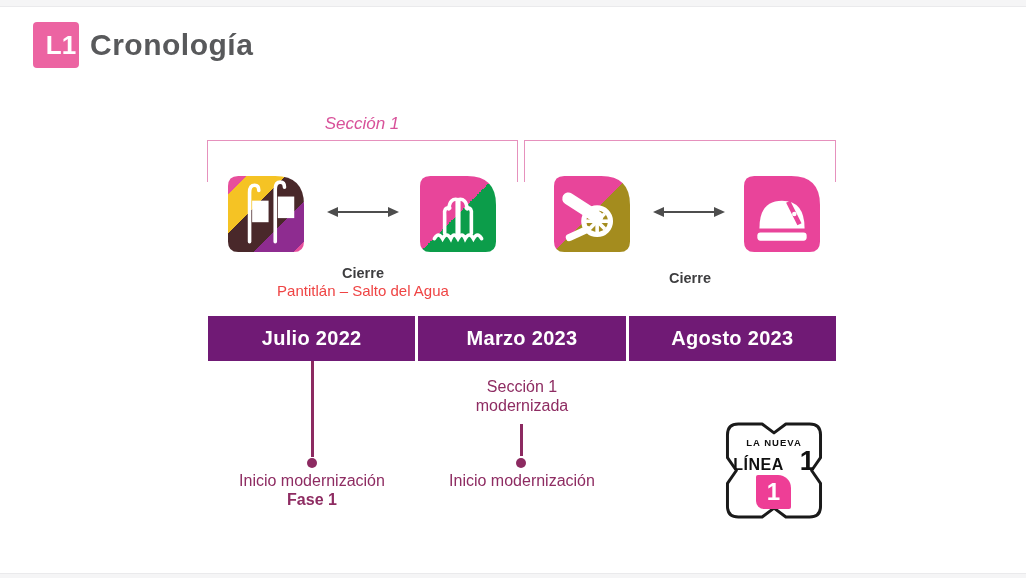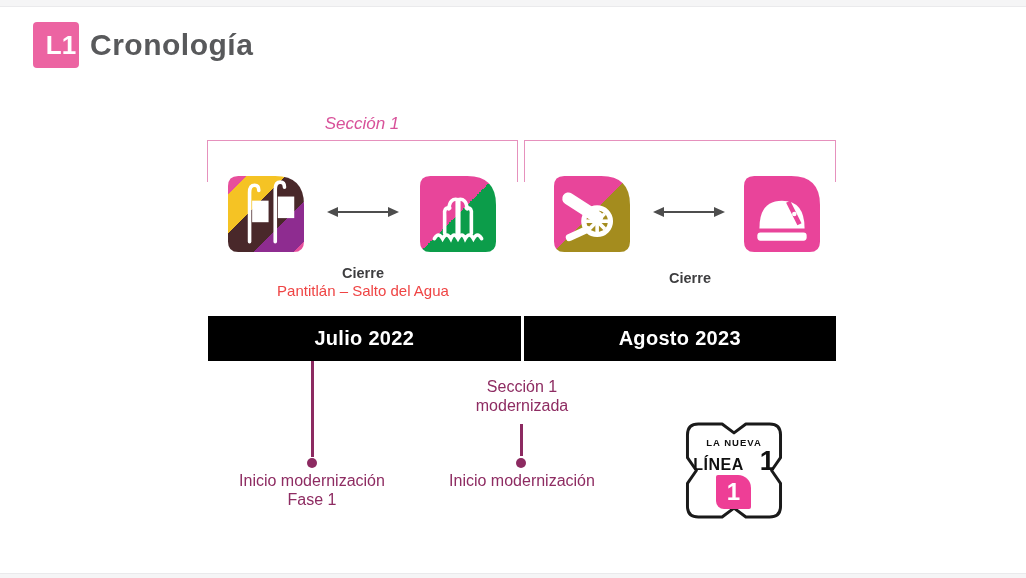--- a/index.html
+++ b/index.html
@@ -43,41 +43,41 @@
   
   .closure { position:absolute; width:220px; text-align:center; line-height:16px; }
   .closure.c1 { left:253px; top:265px; }
   .closure.c2 { left:580px; top:270px; }
   .closure .t { font-size:14.5px; font-weight:700; color:#3d3d3f; }
   .closure .r { font-size:15px; color:#ef4444; margin-top:2px; }
 
   
   .timeline { position:absolute; left:208px; top:316px; width:628px; height:45px;
     display:flex; gap:3px; }
-  .timeline .seg { flex:1; background:#000000; color:#ffffff; font-weight:800;
+  .timeline .seg { flex:1; background:#701a75; color:#ffffff; font-weight:800;
     font-size:20px; display:flex; align-items:center; justify-content:center; letter-spacing:.3px; }
 
   
   .vline { position:absolute; width:3px; background:#8c2a61; }
   .vline.l1 { left:311px; top:361px; height:96px; }
   .vline.l2 { left:520px; top:424px; height:32px; }
   .dot { position:absolute; width:10px; height:10px; border-radius:50%; background:#8c2a61; }
   .dot.d1 { left:307px; top:458px; }
   .dot.d2 { left:516px; top:458px; }
 
   
   .note { position:absolute; width:200px; text-align:center; color:#8e2c62;
     font-size:16px; line-height:19px; }
-  .note .b { font-weight:400; }
+  .note .b { font-weight:700; }
   .note.n-phase1 { left:212px; top:471px; }
   .note.n-done { left:422px; top:377px; }
   .note.n-phase2 { left:422px; top:471px; }
 
   
-  .nl-badge { position:absolute; left:684px; top:421px; width:100px; height:99px; }
+  .nl-badge { position:absolute; left:724px; top:421px; width:100px; height:99px; }
   .nl-badge svg.frame { position:absolute; left:0; top:0; width:100%; height:100%; }
   .nl-kicker { position:absolute; left:0; top:16px; width:100%; text-align:center;
     font-size:9.5px; font-weight:700; letter-spacing:1px; color:#111; }
   .nl-name { position:absolute; left:0; top:27px; width:100%; display:flex;
     justify-content:center; align-items:baseline; gap:16px; color:#111; }
   .nl-name .nm { font-size:16px; font-weight:800; letter-spacing:.5px; }
   .nl-name .no { font-size:27px; font-weight:800; line-height:27px; }
   .nl-square { position:absolute; left:32px; top:54px; width:35px; height:34px;
     background:#ee3e96; border-radius:2px 13px 2px 8px; color:#fff; font-weight:800;
     font-size:24px; display:flex; align-items:center; justify-content:center; }
@@ -191,20 +191,21 @@
   <div class="closure c1">
     <div class="t">Cierre</div>
     <div class="r">Pantitlán – Salto del Agua</div>
   </div>
   <div class="closure c2">
     <div class="t">Cierre</div>
   </div>
 
   <div class="timeline">
     <div class="seg">Julio 2022</div>
+    <div class="seg">Marzo 2023</div>
     <div class="seg">Agosto 2023</div>
   </div>
 
   <div class="vline l1"></div>
   <div class="dot d1"></div>
   <div class="vline l2"></div>
   <div class="dot d2"></div>
 
   <div class="note n-done">
     <div>Sección 1</div>

